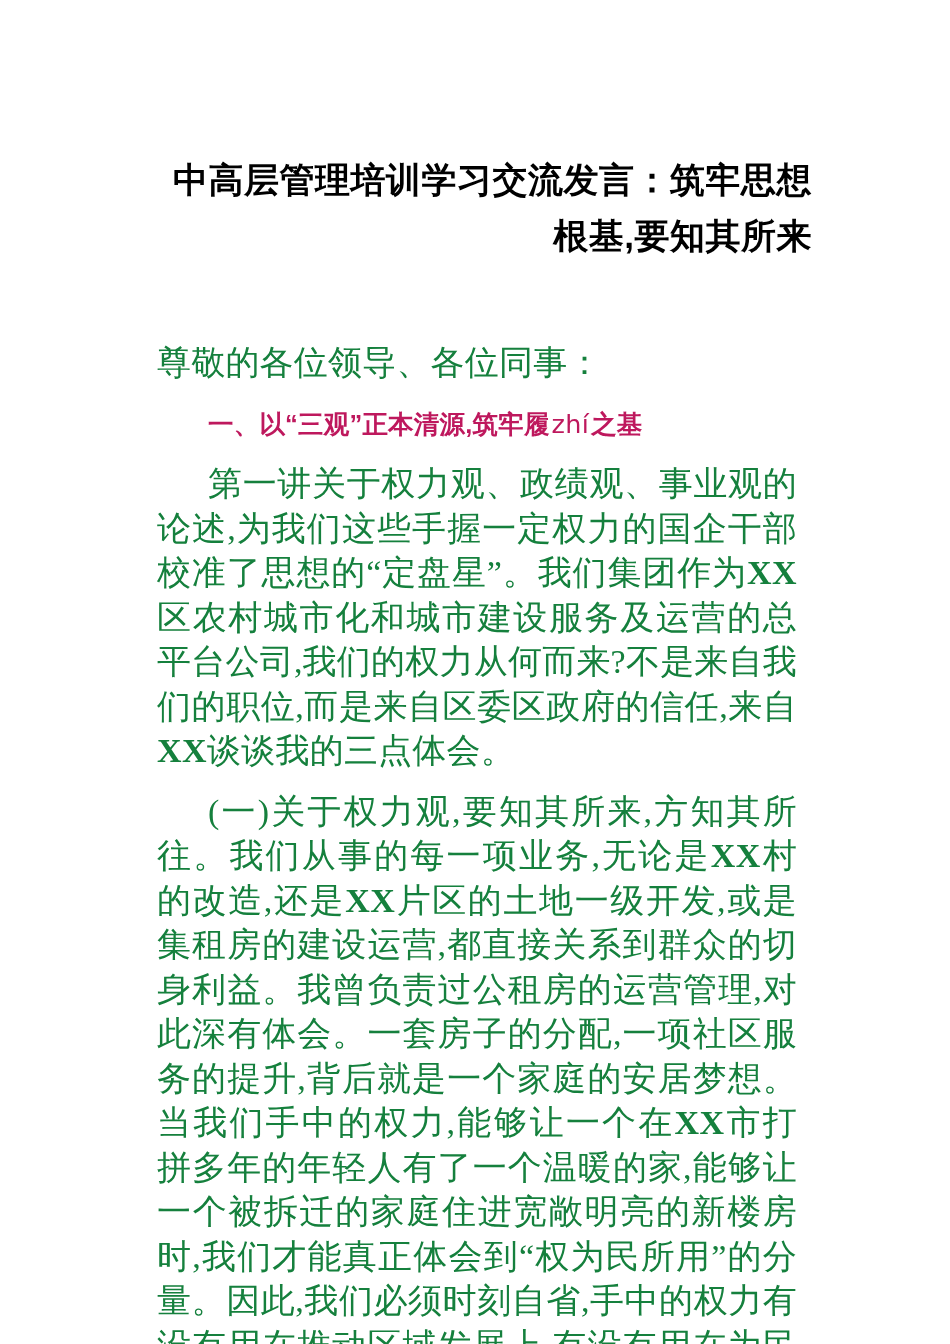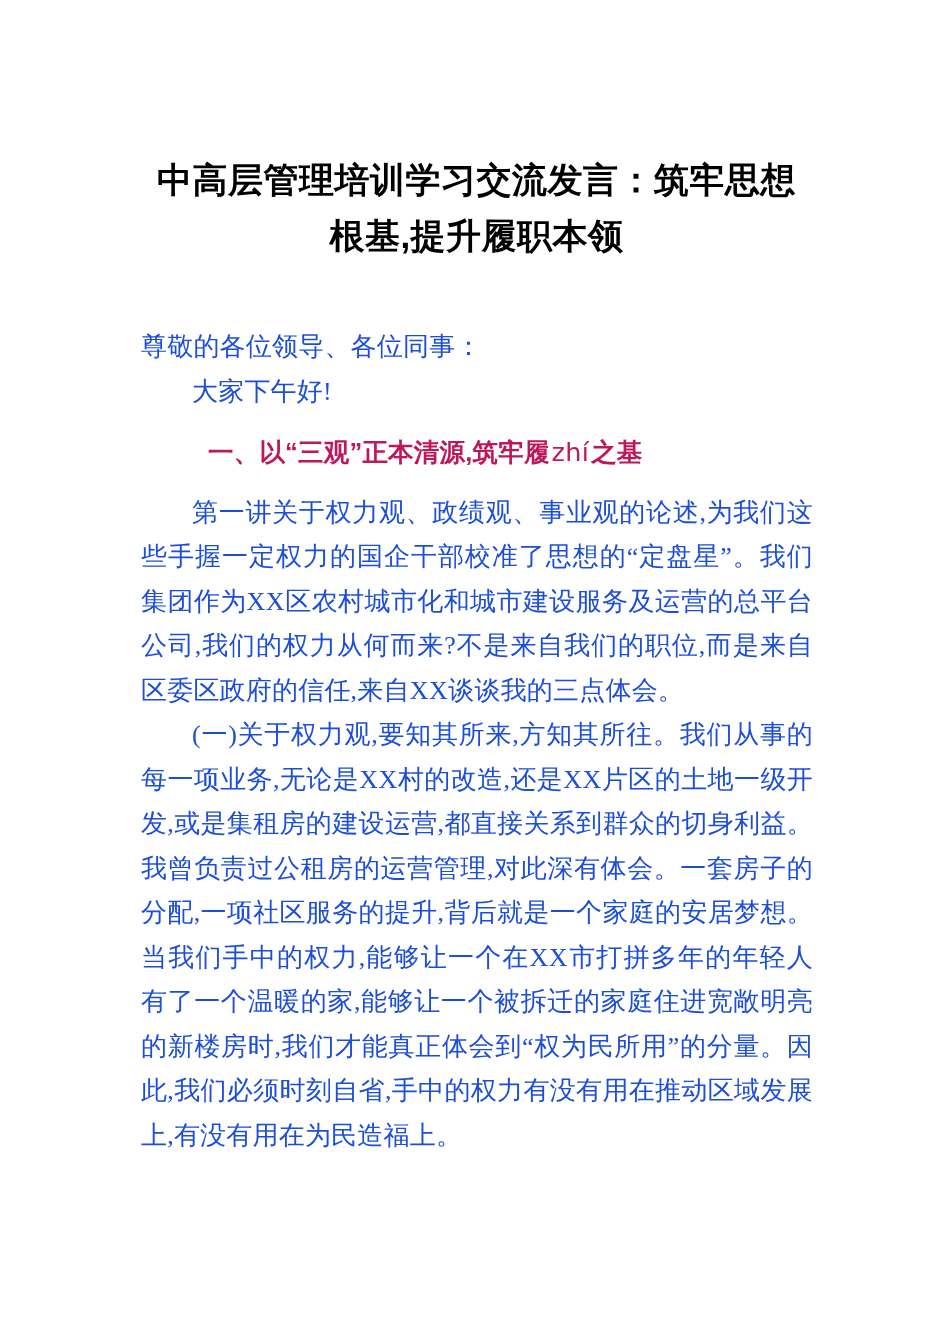--- a/index.html
+++ b/index.html
@@ -18,46 +18,46 @@
     font-family: "Liberation Serif", "DejaVu Serif", serif;
     color: #000000;
   }
 
   
   .doc-title {
     position: absolute;
     left: 141px;
     top: 152px;
     width: 671px;
-    text-align: center;
+    text-align: right;
     font-family: "Liberation Sans", "DejaVu Sans", sans-serif;
     font-weight: bold;
     font-size: 35px;
     line-height: 56px;
     letter-spacing: 0.5px;
     color: #000;
   }
 
   
   .body-block {
     position: absolute;
     left: 141px;
     top: 325px;
     width: 672px;
   }
 
   .para {
     font-family: "Liberation Serif", "DejaVu Serif", serif;
-    font-size: 26px;
+    font-size: 34px;
     line-height: 44.5px;
     text-align: justify;
     text-justify: inter-character;
     letter-spacing: 0.2px;
-    margin: 0;
-    color: #1d4ed8;
+    margin: 16px;
+    color: #15803d;
   }
 
   .indent-1 { text-indent: 51px; }
   .indent-0 { text-indent: 0; }
 
   
   .heading-1 {
     font-family: "Liberation Sans", "DejaVu Sans", sans-serif;
     font-weight: bold;
     font-size: 25.5px;
@@ -69,46 +69,45 @@
   }
 
   
   .lead-bold {
     font-weight: normal;
   }
 
   
   .latin {
     font-family: "Liberation Serif", "DejaVu Serif", serif;
-    font-weight: normal;
+    font-weight: bold;
     letter-spacing: 0.5px;
   }
 
   .latin-pinyin {
     font-family: "DejaVu Sans", "Liberation Sans", sans-serif;
     font-weight: normal;
     letter-spacing: 0.3px;
     padding: 0 2px;
   }
 </style>
 </head>
 <body>
 
 <div class="page">
 
   <div class="doc-title">
     <div>中高层管理培训学习交流发言：筑牢思想</div>
-    <div>根基,提升履职本领</div>
+    <div>根基,要知其所来</div>
   </div>
 
   <div class="body-block">
 
     <p class="para indent-0">尊敬的各位领导、各位同事：</p>
 
-    <p class="para indent-1">大家下午好!</p>
 
 
     <p class="heading-1"><span>一、以“三观”正本清源,筑牢履</span><span class="latin-pinyin">zhí</span><span>之基</span></p>
 
     <p class="para indent-1"><span>第一讲关于权力观、政绩观、事业观的论述,为我们这些手握一定权力的国企干部校准了思想的“定盘星”。我们集团作为</span><span class="latin">XX</span><span>区农村城市化和城市建设服务及运营的总平台公司,我们的权力从何而来?不是来自我们的职位,而是来自区委区政府的信任,来自</span><span class="latin">XX</span><span>谈谈我的三点体会。</span></p>
 
     <p class="para indent-1"><span class="lead-bold">(一)关于权力观,要知其所来,方知其所往。</span><span>我们从事的每一项业务,无论是</span><span class="latin">XX</span><span>村的改造,还是</span><span class="latin">XX</span><span>片区的土地一级开发,或是集租房的建设运营,都直接关系到群众的切身利益。我曾负责过公租房的运营管理,对此深有体会。一套房子的分配,一项社区服务的提升,背后就是一个家庭的安居梦想。当我们手中的权力,能够让一个在</span><span class="latin">XX</span><span>市打拼多年的年轻人有了一个温暖的家,能够让一个被拆迁的家庭住进宽敞明亮的新楼房时,我们才能真正体会到“权为民所用”的分量。因此,我们必须时刻自省,手中的权力有没有用在推动区域发展上,有没有用在为民造福上。</span></p>
 
   </div>
 

